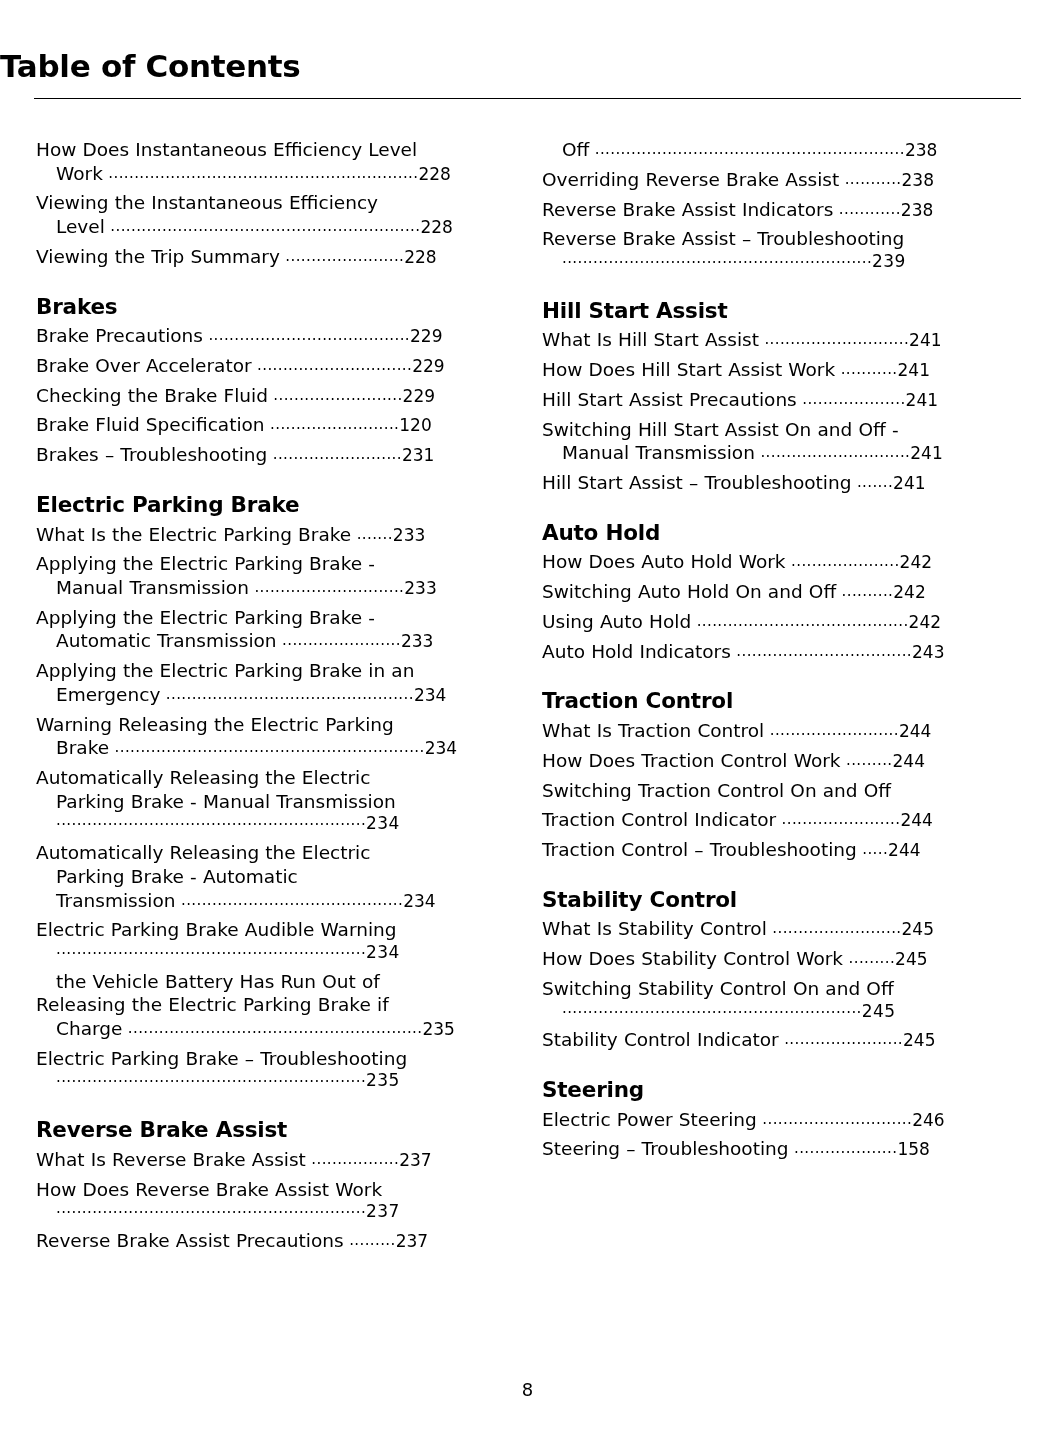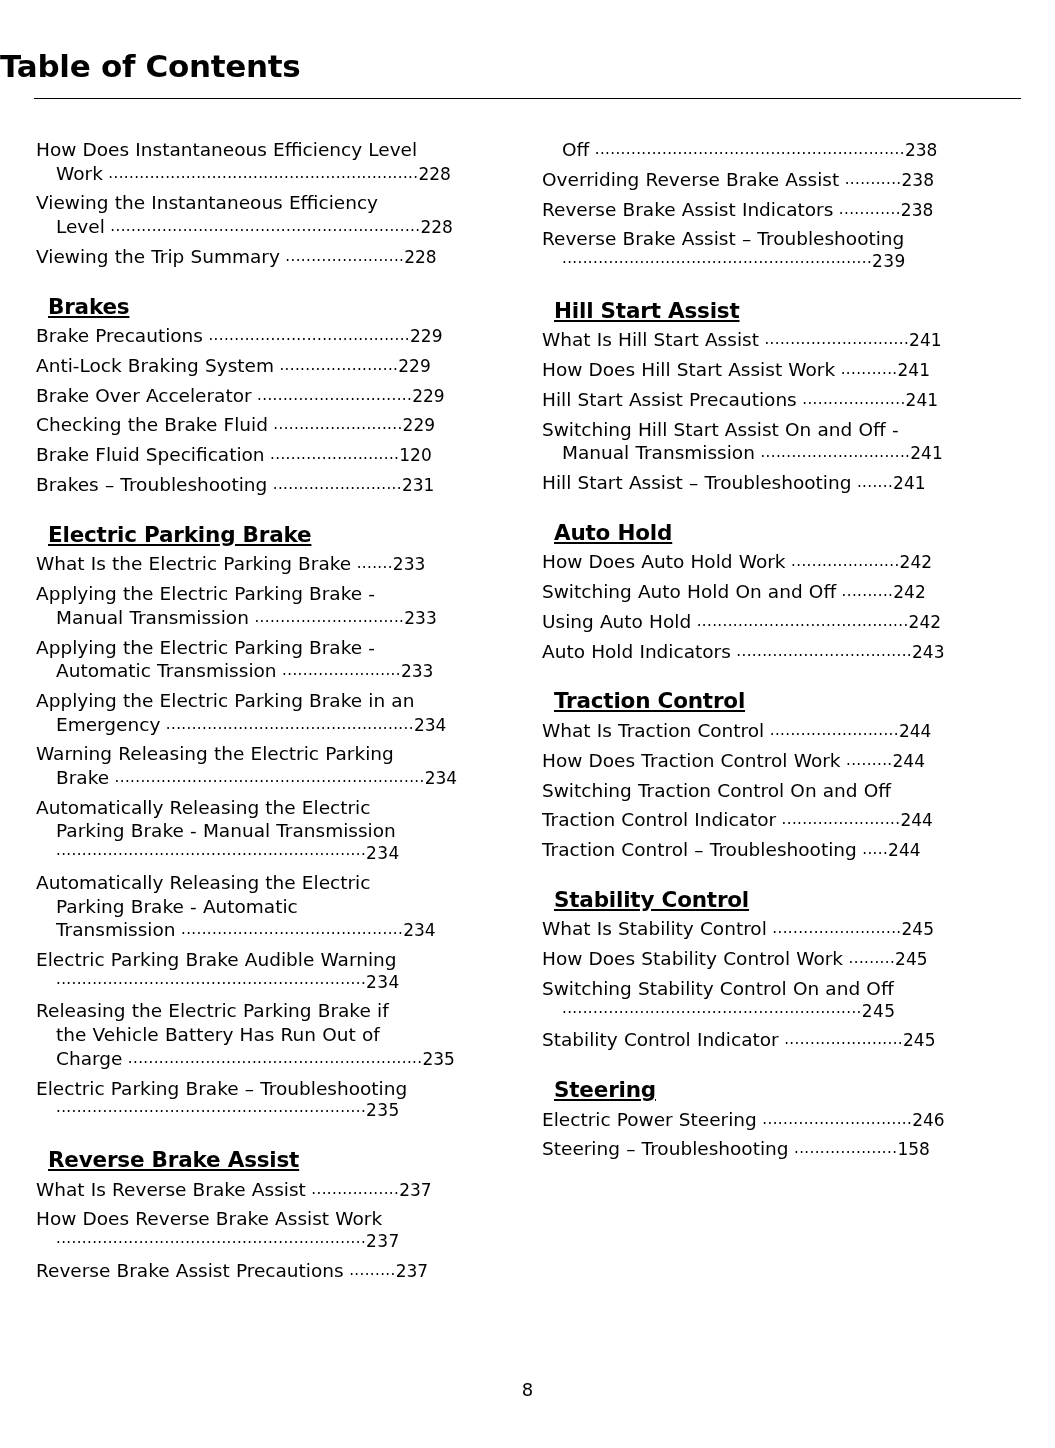--- a/index.html
+++ b/index.html
@@ -41,23 +41,22 @@
     display: flex;
     gap: 29px;
   }
   .col {
     width: 477px;
   }
   .section-head {
     font-size: 21.5px;
     font-weight: bold;
     letter-spacing: -0.2px;
-    margin: 26px 0 6px 12px;
+    margin: 26px 0 6px 0;
     line-height: 1.1;
-    text-decoration: underline;
   }
   .col > .section-head:first-child {
     margin-top: 0;
   }
   .entry {
     font-size: 18.5px;
     line-height: 1.28;
     margin: 0 0 6px 0;
     position: relative;
     word-spacing: 0.3px;
@@ -114,23 +113,20 @@
           <span class="ln indent">Level<span class="dots"> ............................................................</span><span class="pg">228</span></span>
         </div>
         <div class="entry">
           <span class="ln">Viewing the Trip Summary<span class="dots"> .......................</span><span class="pg">228</span></span>
         </div>
         <div class="section-head">Brakes</div>
         <div class="entry">
           <span class="ln">Brake Precautions<span class="dots"> .......................................</span><span class="pg">229</span></span>
         </div>
         <div class="entry">
-          <span class="ln">Anti-Lock Braking System<span class="dots"> .......................</span><span class="pg">229</span></span>
-        </div>
-        <div class="entry">
           <span class="ln">Brake Over Accelerator<span class="dots"> ..............................</span><span class="pg">229</span></span>
         </div>
         <div class="entry">
           <span class="ln">Checking the Brake Fluid<span class="dots"> .........................</span><span class="pg">229</span></span>
         </div>
         <div class="entry">
           <span class="ln">Brake Fluid Specification<span class="dots"> .........................</span><span class="pg">120</span></span>
         </div>
         <div class="entry">
           <span class="ln">Brakes – Troubleshooting<span class="dots"> .........................</span><span class="pg">231</span></span>
@@ -163,22 +159,22 @@
         <div class="entry">
           <span class="ln">Automatically Releasing the Electric</span>
           <span class="ln indent">Parking Brake - Automatic</span>
           <span class="ln indent">Transmission<span class="dots"> ...........................................</span><span class="pg">234</span></span>
         </div>
         <div class="entry">
           <span class="ln">Electric Parking Brake Audible Warning</span>
           <span class="dotline"><span class="dots">............................................................</span><span class="pg">234</span></span>
         </div>
         <div class="entry">
+          <span class="ln indent">the Vehicle Battery Has Run Out of</span>
           <span class="ln">Releasing the Electric Parking Brake if</span>
-          <span class="ln indent">the Vehicle Battery Has Run Out of</span>
           <span class="ln indent">Charge<span class="dots"> .........................................................</span><span class="pg">235</span></span>
         </div>
         <div class="entry">
           <span class="ln">Electric Parking Brake – Troubleshooting</span>
           <span class="dotline"><span class="dots">............................................................</span><span class="pg">235</span></span>
         </div>
         <div class="section-head">Reverse Brake Assist</div>
         <div class="entry">
           <span class="ln">What Is Reverse Brake Assist<span class="dots"> .................</span><span class="pg">237</span></span>
         </div>

